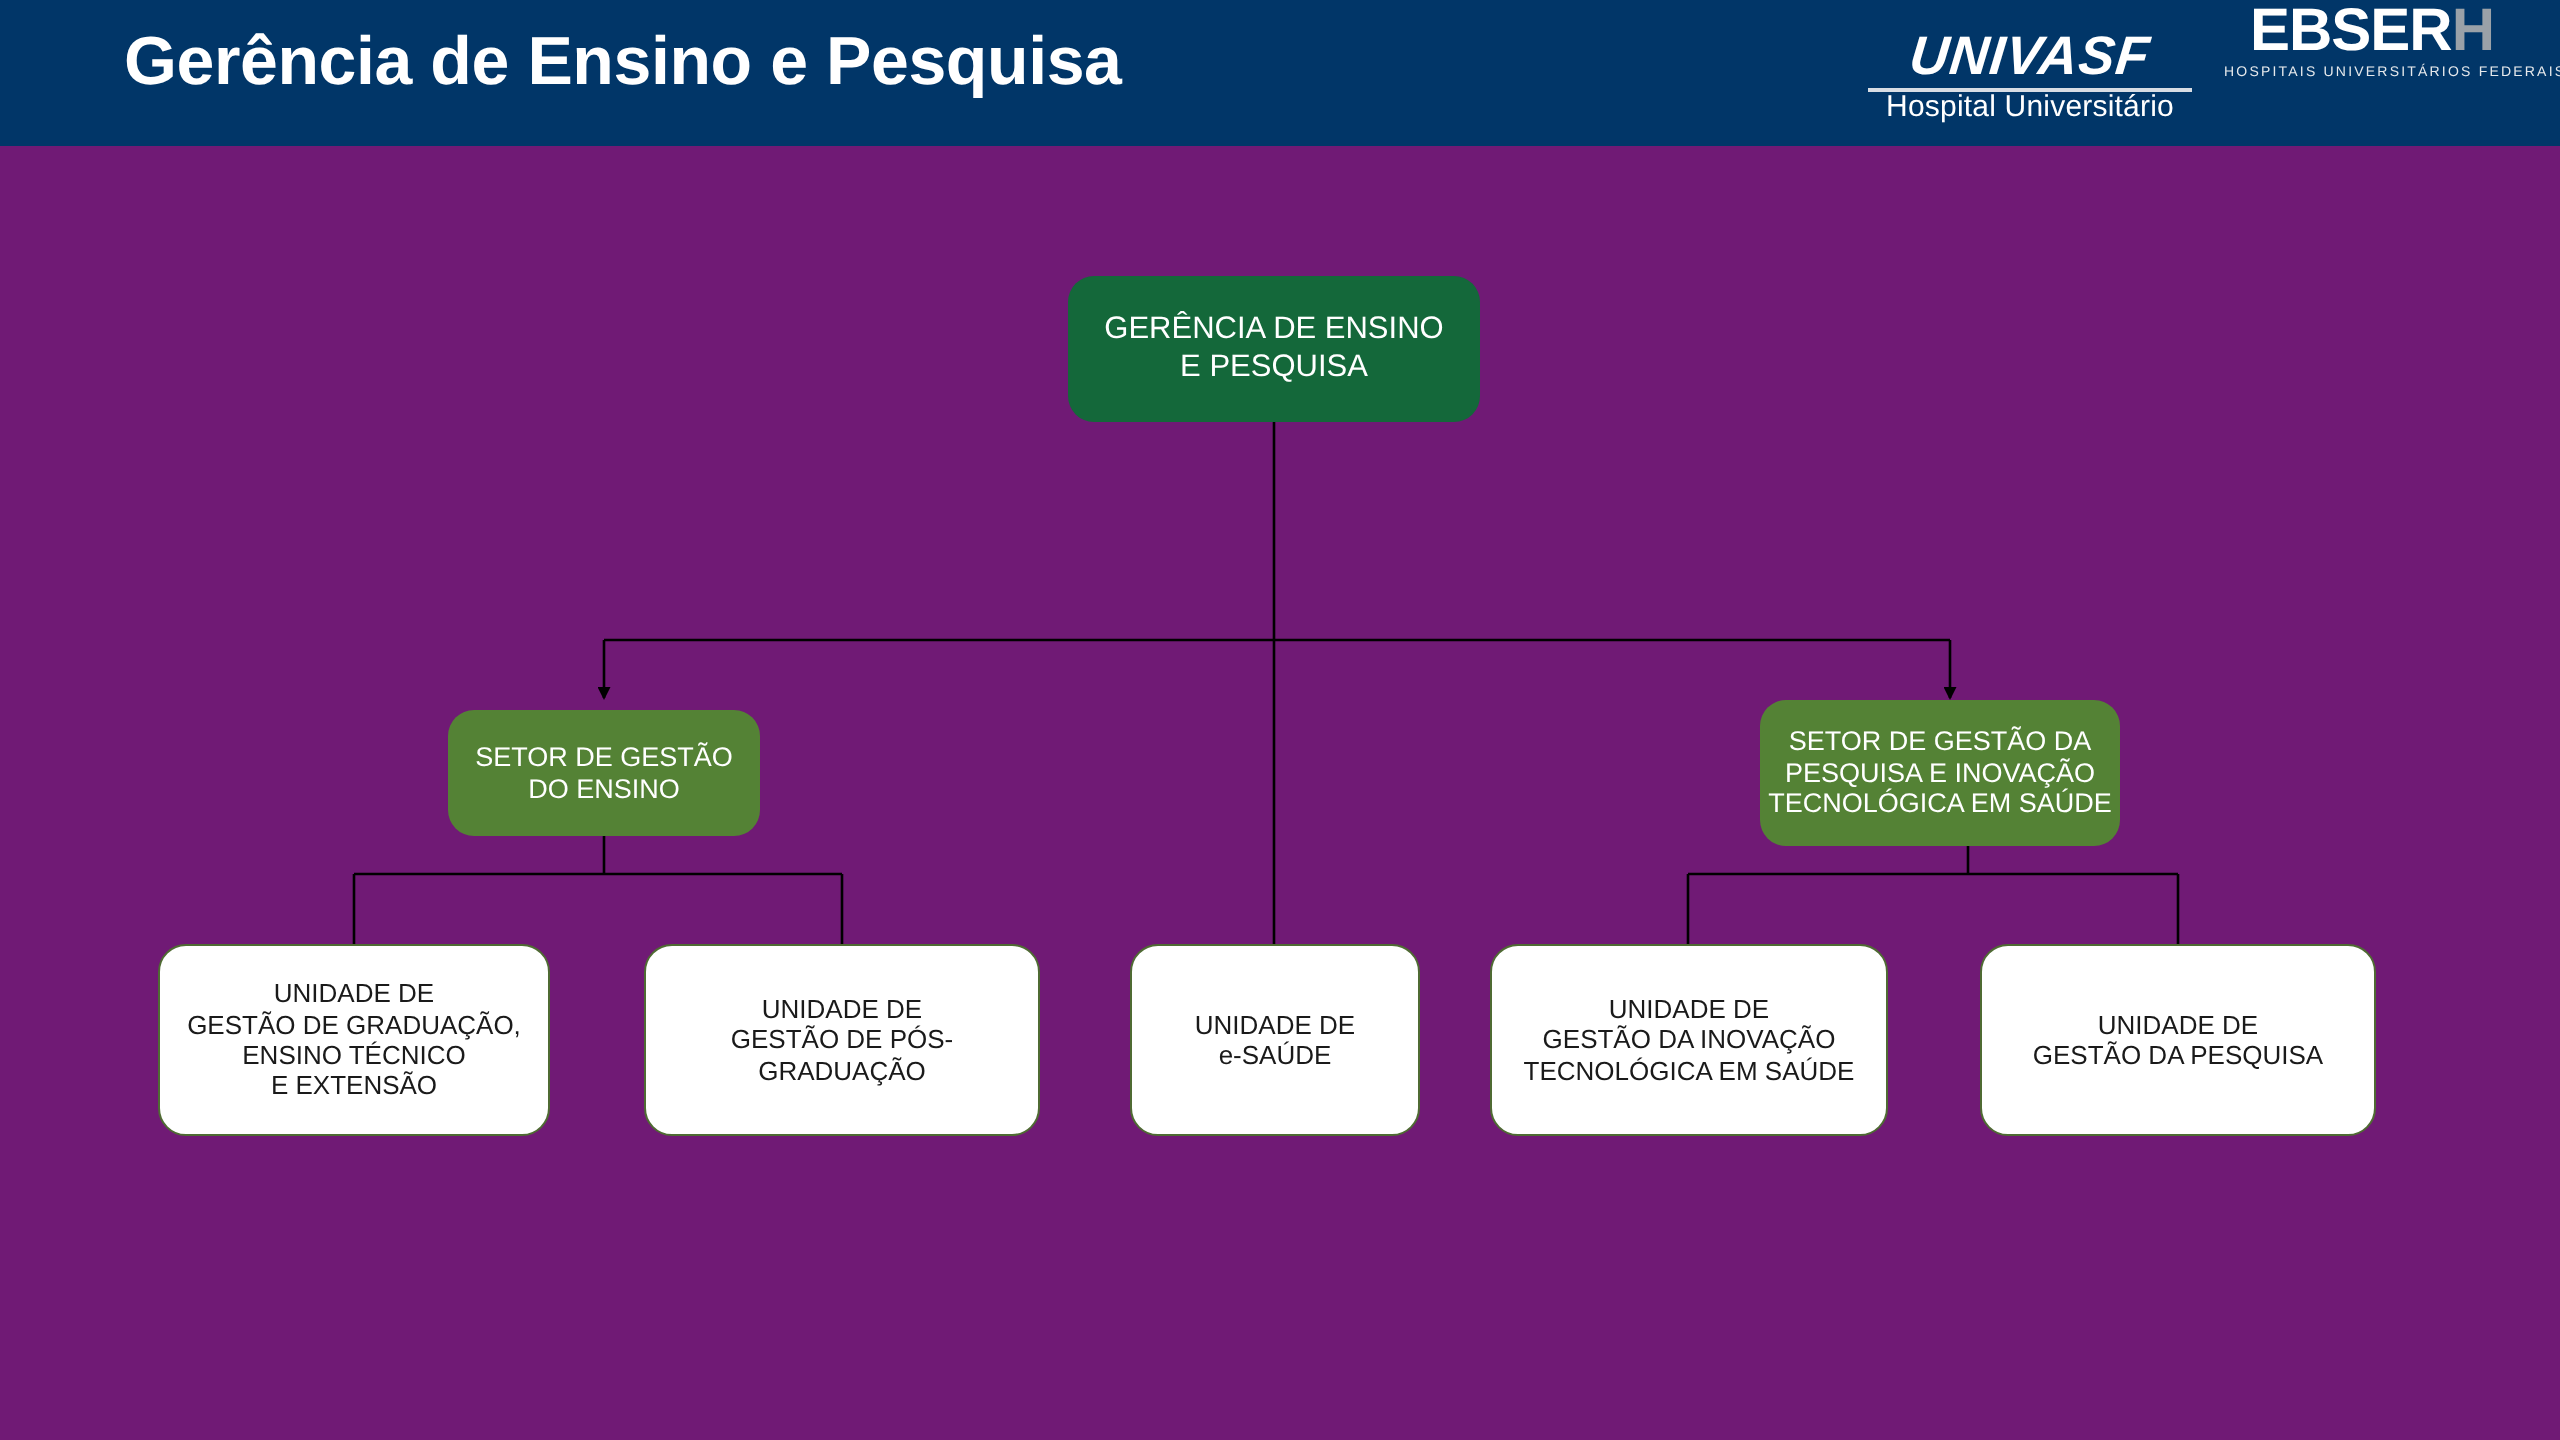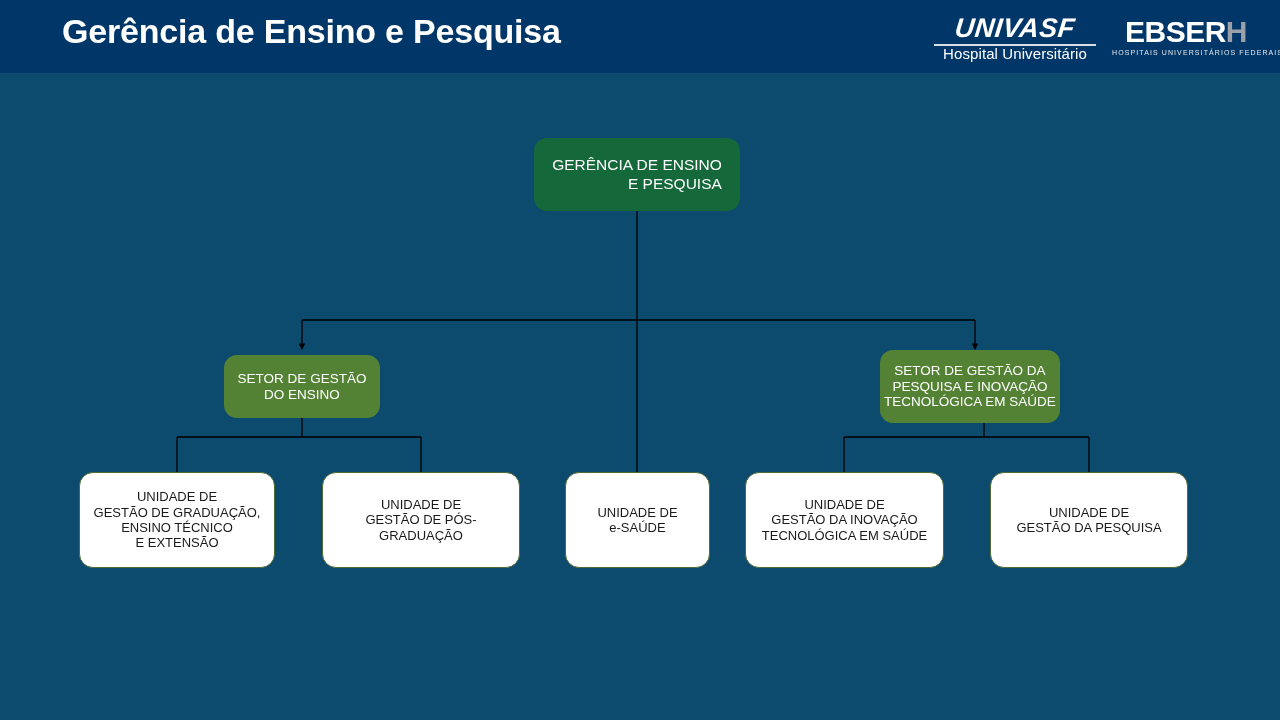--- a/index.html
+++ b/index.html
@@ -10,21 +10,21 @@
   }
   body {
     font-family: "Liberation Sans", sans-serif;
     -webkit-font-smoothing: antialiased;
   }
   #page {
     position: relative;
     width: 1280px;
     height: 720px;
     overflow: hidden;
-    background: #0c4a6e;
+    background: #701a75;
   }
 
   
   .header-band {
     position: absolute;
     left: 0;
     top: 0;
     width: 1280px;
     height: 73px;
     background: #013668;
@@ -65,21 +65,21 @@
   }
   .logo-univasf .sub {
     font-size: 15px;
     line-height: 14px;
     color: #ffffff;
     letter-spacing: 0.1px;
   }
   .logo-ebserh {
     position: absolute;
     left: 1112px;
-    top: 16px;
+    top: 0;
     width: 148px;
     text-align: center;
   }
   .logo-ebserh .word {
     font-size: 30px;
     font-weight: bold;
     line-height: 31px;
     letter-spacing: -0.5px;
     color: #ffffff;
   }
@@ -105,21 +105,20 @@
   }
   .node .label {
     white-space: pre-line;
     line-height: 1.18;
   }
 
   .node-root {
     background: #14683a;
     border-radius: 13px;
     color: #ffffff;
-    text-align: right;
   }
   .node-root .label {
     font-size: 15.5px;
   }
 
   .node-sector {
     background: #548235;
     border-radius: 13px;
     color: #ffffff;
   }

